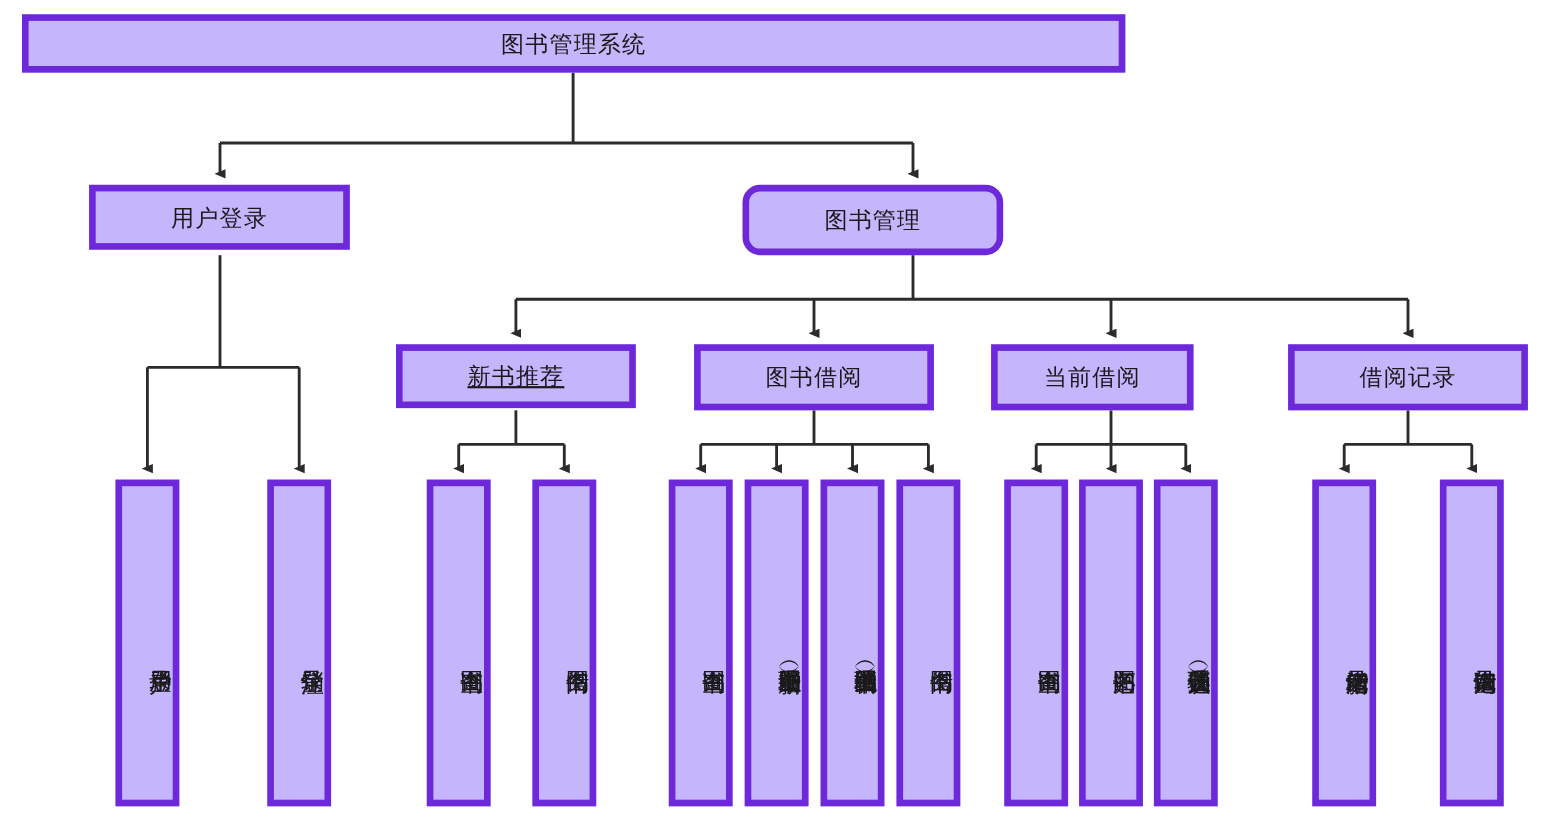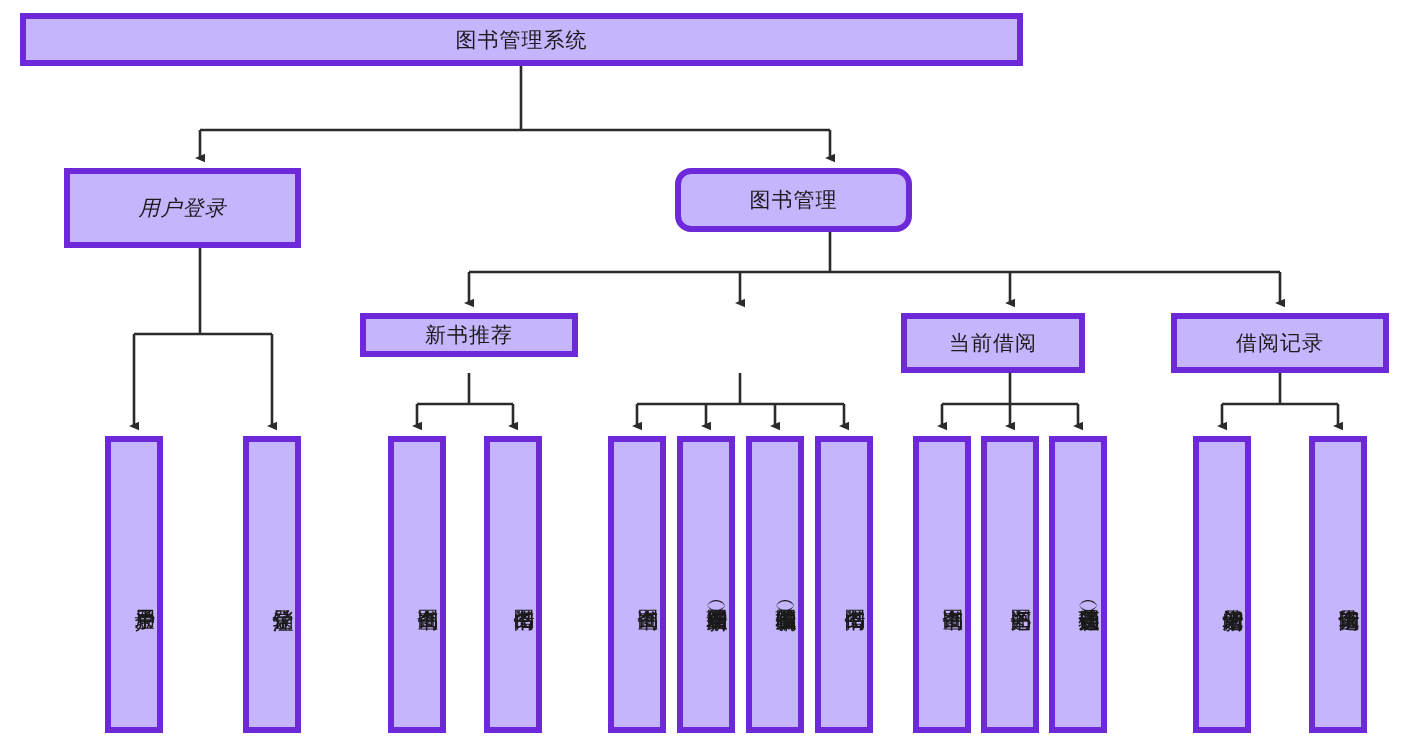--- a/index.html
+++ b/index.html
@@ -114,29 +114,32 @@
       <path d="M1222,404 L1338,404"></path>
       <path d="M1222,404 L1222,426" marker-end="url(#arrow)"></path>
       <path d="M1338,404 L1338,426" marker-end="url(#arrow)"></path>
     </g>
   </svg>
 
   <div class="node horiz" style="left:20px; top:13px; width:1003px; height:53px;">
     <span class="label">图书管理系统</span>
   </div>
 
-  <div class="node horiz" style="left:64px; top:168px; width:237px; height:80px;font-style:italic;">
+  <div class="node horiz" style="left:81px; top:168px; width:237px; height:59px;">
     <span class="label">用户登录</span>
   </div>
   <div class="node horiz" style="left:675px; top:168px; width:237px; height:64px;border-radius:16px;">
     <span class="label">图书管理</span>
   </div>
 
-  <div class="node horiz" style="left:360px; top:313px; width:218px; height:44px;">
+  <div class="node horiz" style="left:360px; top:313px; width:218px; height:58px;text-decoration:underline;">
     <span class="label">新书推荐</span>
+  </div>
+  <div class="node horiz" style="left:631px; top:313px; width:218px; height:60px;">
+    <span class="label">图书借阅</span>
   </div>
   <div class="node horiz" style="left:901px; top:313px; width:184px; height:60px;">
     <span class="label">当前借阅</span>
   </div>
   <div class="node horiz" style="left:1171px; top:313px; width:218px; height:60px;">
     <span class="label">借阅记录</span>
   </div>
 
   <div class="node vert" style="left:105px; top:436px; width:58px; height:297px;">
     <span class="label">用户登录</span>

